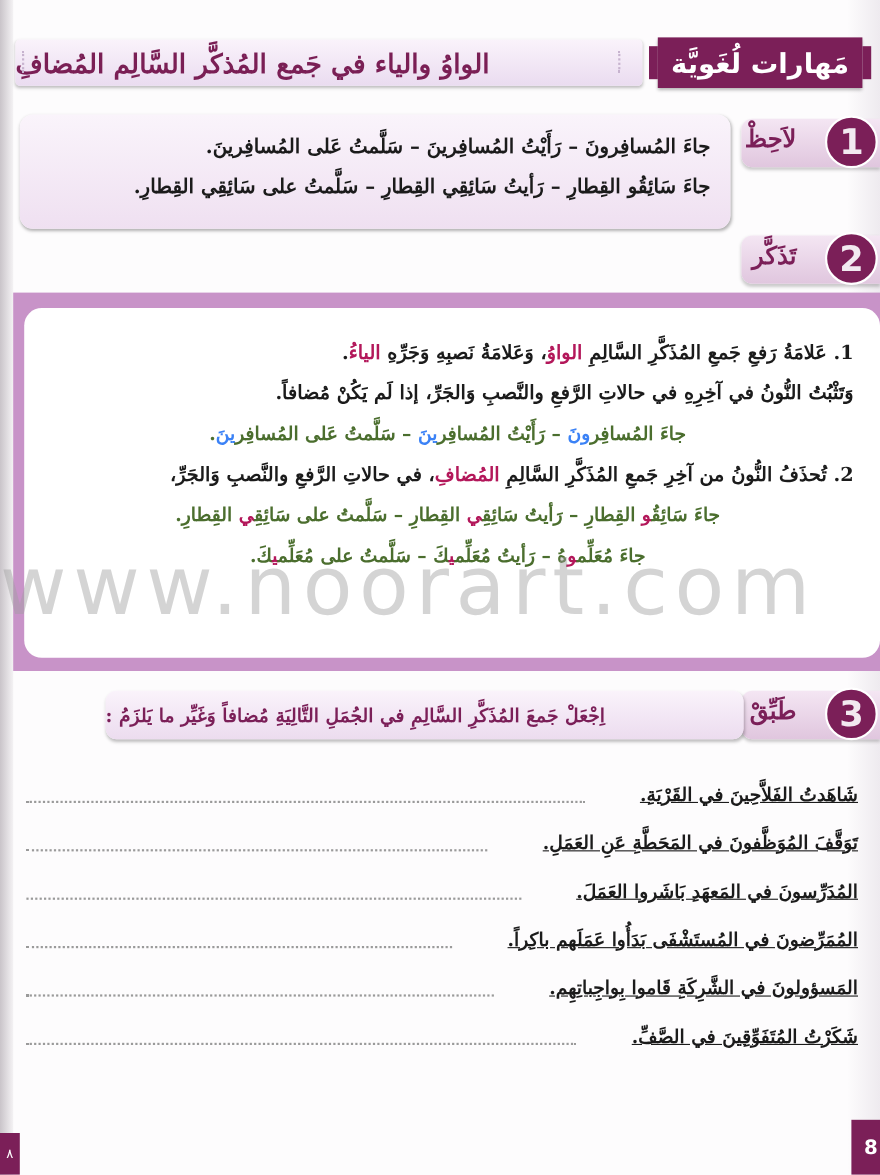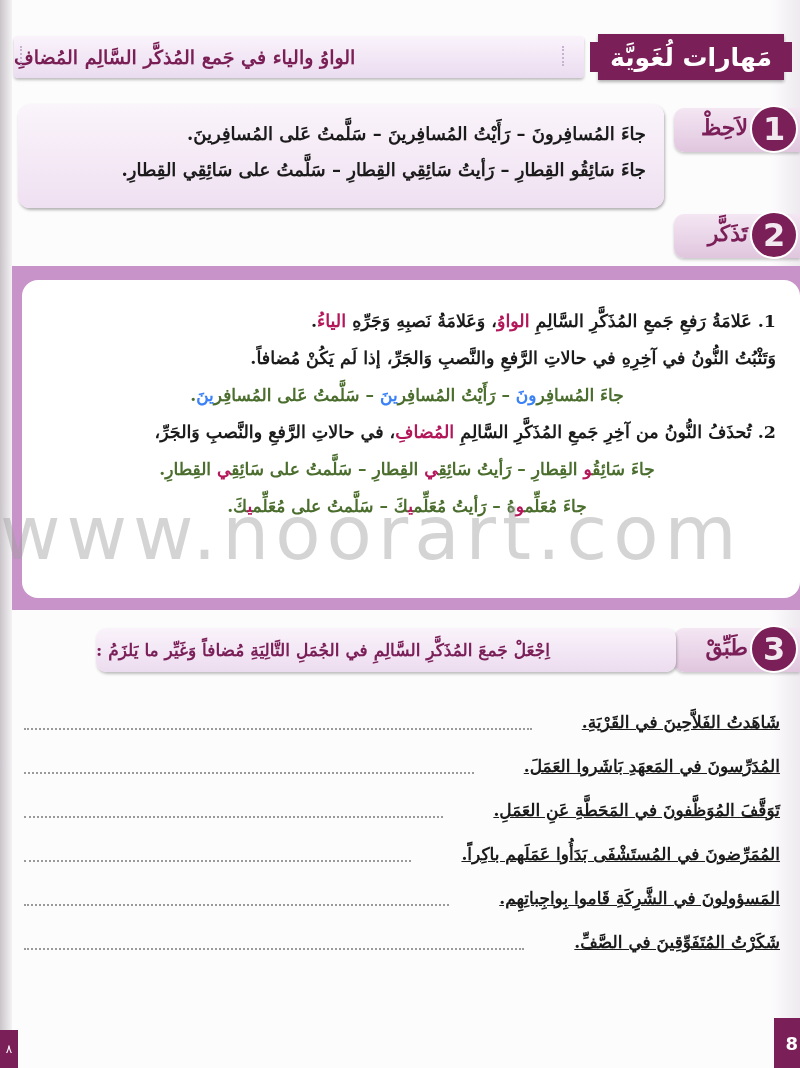--- a/index.html
+++ b/index.html
@@ -12,37 +12,37 @@
     .rtl { direction: rtl; }
 
     
     .title-bar { position: absolute; left: 14px; top: 36px; width: 570px; height: 42px;
       background: linear-gradient(#faf3fb, #eadcf0); border-radius: 4px;
       box-shadow: 0 2px 3px rgba(0,0,0,0.25); display: flex; align-items: center;
       justify-content: flex-end; padding-right: 70px; }
     .title-bar::before, .title-bar::after { content: ""; position: absolute; top: 10px;
       width: 4px; height: 20px; border-left: 2px dotted #c7b3cf; }
     .title-bar::before { left: 6px; } .title-bar::after { right: 16px; }
-    .title-text { font-family: "DejaVu Serif", serif; font-weight: bold; font-size: 19px; color: #7a1f55; }
+    .title-text { font-family: "DejaVu Serif", serif; font-weight: bold; font-size: 24px; color: #7a1f55; }
     .section-badge { position: absolute; left: 598px; top: 34px; width: 186px; height: 46px;
       background: #7b1f58; display: flex; align-items: center; justify-content: center;
       box-shadow: 0 2px 3px rgba(0,0,0,0.3); }
     .section-badge::before, .section-badge::after { content: ""; position: absolute; top: 8px;
       width: 8px; height: 30px; background: #7b1f58; }
     .section-badge::before { left: -8px; } .section-badge::after { right: -8px; }
     .section-text { color: #fff; font-weight: bold; font-size: 25px; font-family: "DejaVu Sans", sans-serif; }
 
     
     .step-tab { position: absolute; right: 0; height: 44px; width: 126px;
       background: linear-gradient(#f4e6f3, #e0c6de); border-radius: 10px 0 0 10px;
       box-shadow: 0 2px 3px rgba(0,0,0,0.2); }
     .step-circle { position: absolute; right: 2px; top: -3px; width: 48px; height: 48px; border-radius: 50%;
       background: #7b1f58; border: 2px solid #fff; color: #f2e9f0; font-size: 32px; font-weight: bold;
       display: flex; align-items: center; justify-content: center; font-family: "DejaVu Sans", sans-serif; }
-    .step-label { position: absolute; right: 52px; top: 6px; font-size: 22px; font-weight: bold;
+    .step-label { position: absolute; right: 76px; top: 6px; font-size: 22px; font-weight: bold;
       color: #7b1f58; font-family: "DejaVu Serif", serif; }
 
     
     .observe-box { position: absolute; left: 18px; top: 104px; width: 646px; height: 104px;
       background: linear-gradient(#faf4fb, #efe0f1); border-radius: 12px;
       box-shadow: 1px 2px 3px rgba(0,0,0,0.3); padding: 12px 18px; }
     .line { font-family: "DejaVu Serif", serif; font-weight: bold; font-size: 18px; line-height: 36px; text-align: right; }
 
     
     .remember-frame { position: absolute; left: 12px; top: 266px; width: 788px; height: 344px;
@@ -119,25 +119,25 @@
 <div class="apply-box rtl">
   <span class="apply-text">اِجْعَلْ جَمعَ المُذَكَّرِ السَّالِمِ في الجُمَلِ التَّالِيَةِ مُضافاً وَغَيِّر ما يَلزَمُ :</span>
 </div>
 
 <div class="ex-list">
   <div class="ex-item">
     <span class="ex-sentence">شَاهَدتُ الفَلاَّحِينَ في القَرْيَةِ.</span>
     <span class="ex-answer"></span>
   </div>
   <div class="ex-item">
-    <span class="ex-sentence">المُدَرِّسونَ في المَعهَدِ بَاشَروا العَمَلَ.</span>
+    <span class="ex-sentence">تَوَقَّفَ المُوَظَّفونَ في المَحَطَّةِ عَنِ العَمَلِ.</span>
     <span class="ex-answer"></span>
   </div>
   <div class="ex-item">
-    <span class="ex-sentence">تَوَقَّفَ المُوَظَّفونَ في المَحَطَّةِ عَنِ العَمَلِ.</span>
+    <span class="ex-sentence">المُدَرِّسونَ في المَعهَدِ بَاشَروا العَمَلَ.</span>
     <span class="ex-answer"></span>
   </div>
   <div class="ex-item">
     <span class="ex-sentence">المُمَرِّضونَ في المُستَشْفَى بَدَأُوا عَمَلَهم باكِراً.</span>
     <span class="ex-answer"></span>
   </div>
   <div class="ex-item">
     <span class="ex-sentence">المَسؤولونَ في الشَّرِكَةِ قَاموا بِواجِباتِهِم.</span>
     <span class="ex-answer"></span>
   </div>

